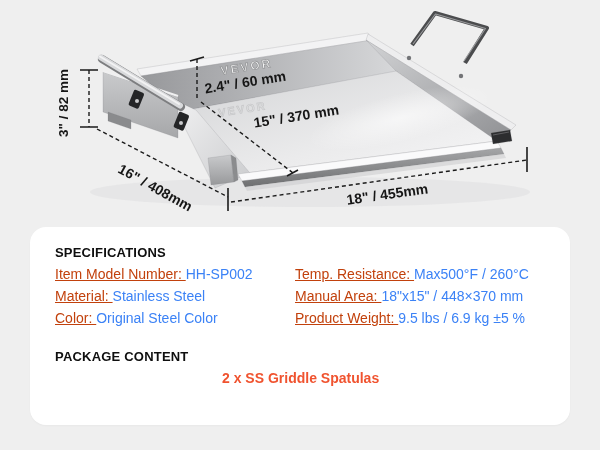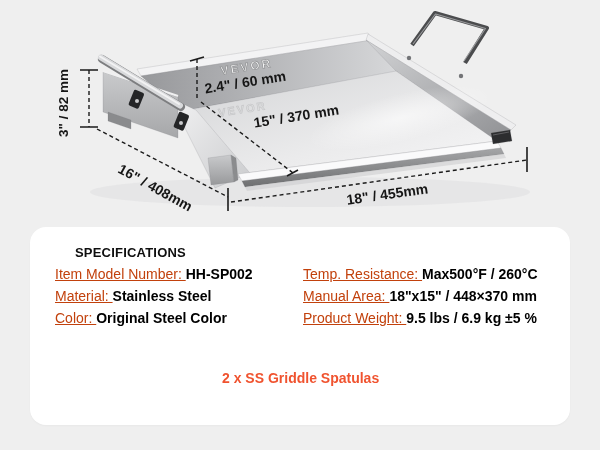--- a/index.html
+++ b/index.html
@@ -14,30 +14,30 @@
   .dimtext.small{font-size:13.5px;}
   .wm{font-family:"Liberation Sans",sans-serif;font-size:12px;font-weight:700;letter-spacing:2px;
       fill:#ffffff;stroke:#8a8b8d;stroke-width:0.7;opacity:0.9;}
   .wm2{font-family:"Liberation Sans",sans-serif;font-size:11px;font-weight:700;letter-spacing:2px;
       fill:none;stroke:#9a9b9d;stroke-width:0.7;opacity:0.35;}
 
   
   .card{position:absolute;left:30px;top:227px;width:540px;height:198px;background:#ffffff;
         border-radius:16px;box-shadow:0 1px 2px rgba(0,0,0,0.03);}
   .sec-title{position:absolute;left:25px;font-size:13px;line-height:16px;font-weight:700;
-        color:#0f0f0f;letter-spacing:0.2px;margin-left:20px;}
+        color:#0f0f0f;letter-spacing:0.2px;}
   .spec-title{top:18px;}
   .pkg-title{top:122px;}
   .col{position:absolute;line-height:22px;font-size:14px;white-space:nowrap;}
   .col-a{left:25px;top:36px;}
-  .col-b{left:273px;top:36px;}
+  .col-b{left:265px;top:36px;}
   .pkg-a{left:25px;top:140px;}
   .pkg-b{left:192px;top:140px;}
   .lbl{color:#c2410c;white-space:pre-wrap;text-decoration:underline;}
-  .val{color:#000000;font-weight:700;margin-top:16px;}
+  .val{color:#3b82f6;font-weight:400;margin-top:16px;}
   .pkg-item{color:#f0532f;font-weight:600;}
 </style>
 </head>
 <body>
 
 <div class="stage">
 
   <svg class="product-svg" viewBox="0 0 600 227" xmlns="http://www.w3.org/2000/svg">
     <defs>
       <linearGradient id="gBack" x1="0" y1="0" x2="1" y2="0">
@@ -145,20 +145,21 @@
       <div><span class="lbl">Material: </span><span class="val">Stainless Steel</span></div>
       <div><span class="lbl">Color: </span><span class="val">Original Steel Color</span></div>
     </div>
 
     <div class="col col-b">
       <div><span class="lbl">Temp. Resistance: </span><span class="val">Max500°F / 260°C</span></div>
       <div><span class="lbl">Manual Area: </span><span class="val">18"x15" / 448×370 mm</span></div>
       <div><span class="lbl">Product Weight: </span><span class="val">9.5 lbs / 6.9 kg ±5 %</span></div>
     </div>
 
+    <div class="sec-title pkg-title">PACKAGE CONTENT</div>
 
     <div class="col pkg-a">
     </div>
 
     <div class="col pkg-b">
       <div class="pkg-item">2 x SS Griddle Spatulas</div>
     </div>
   </div>
 
 </div>

